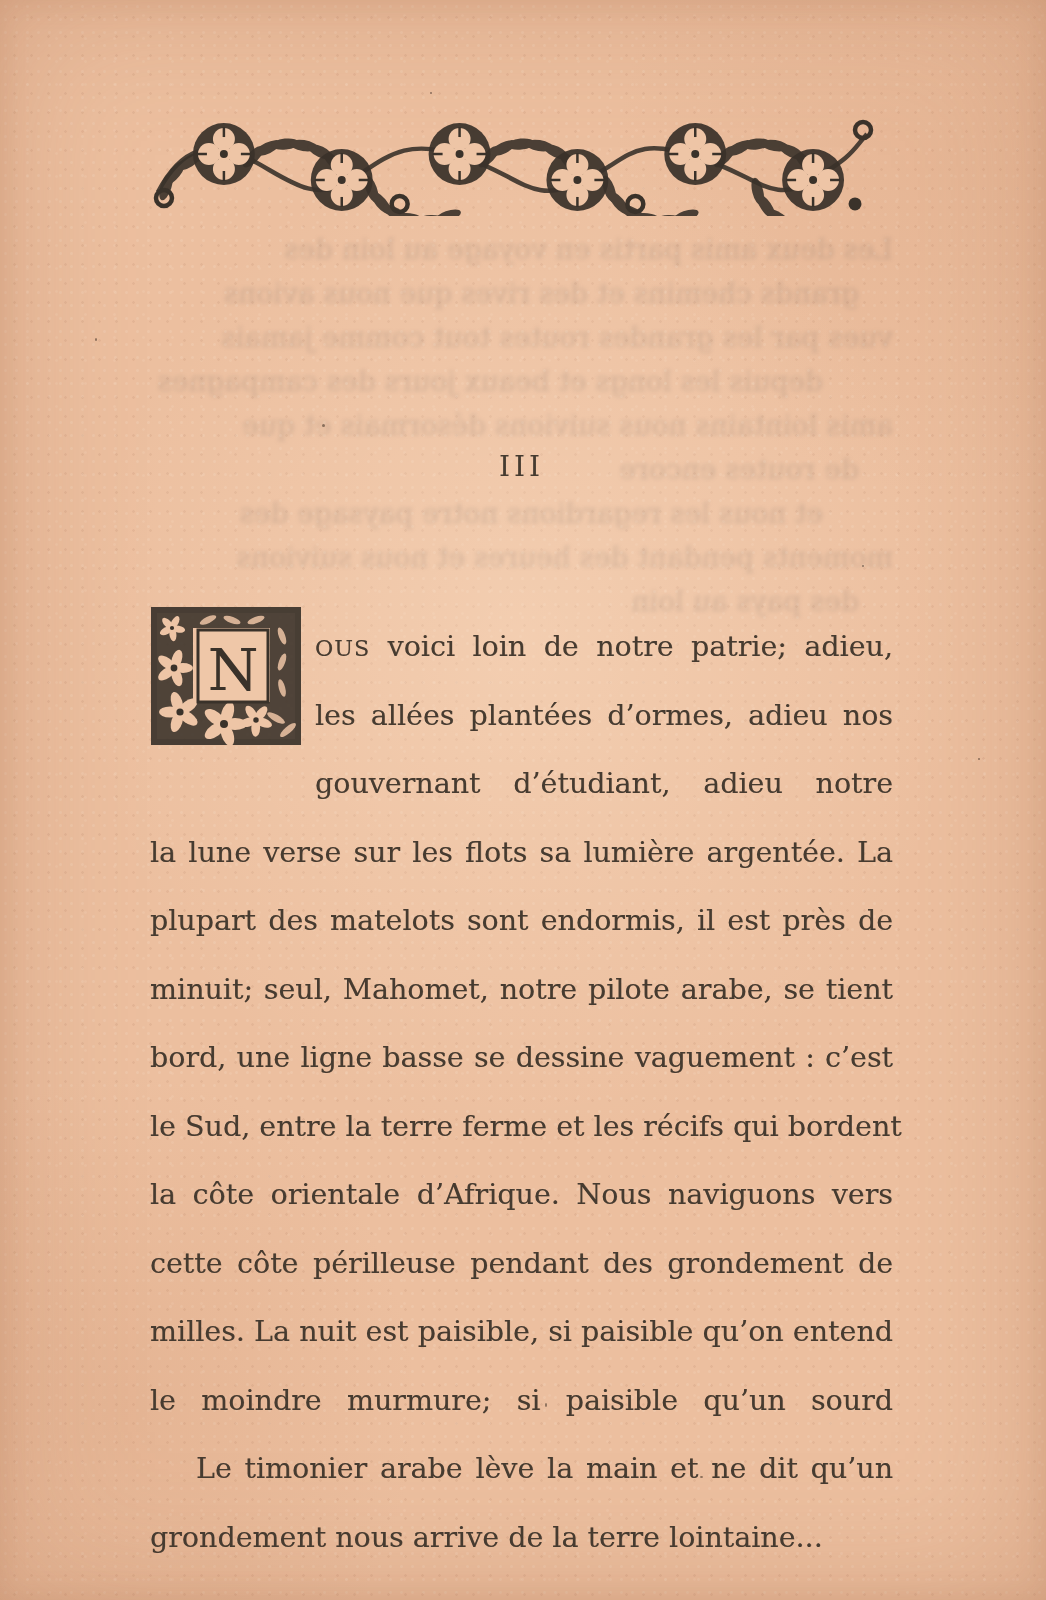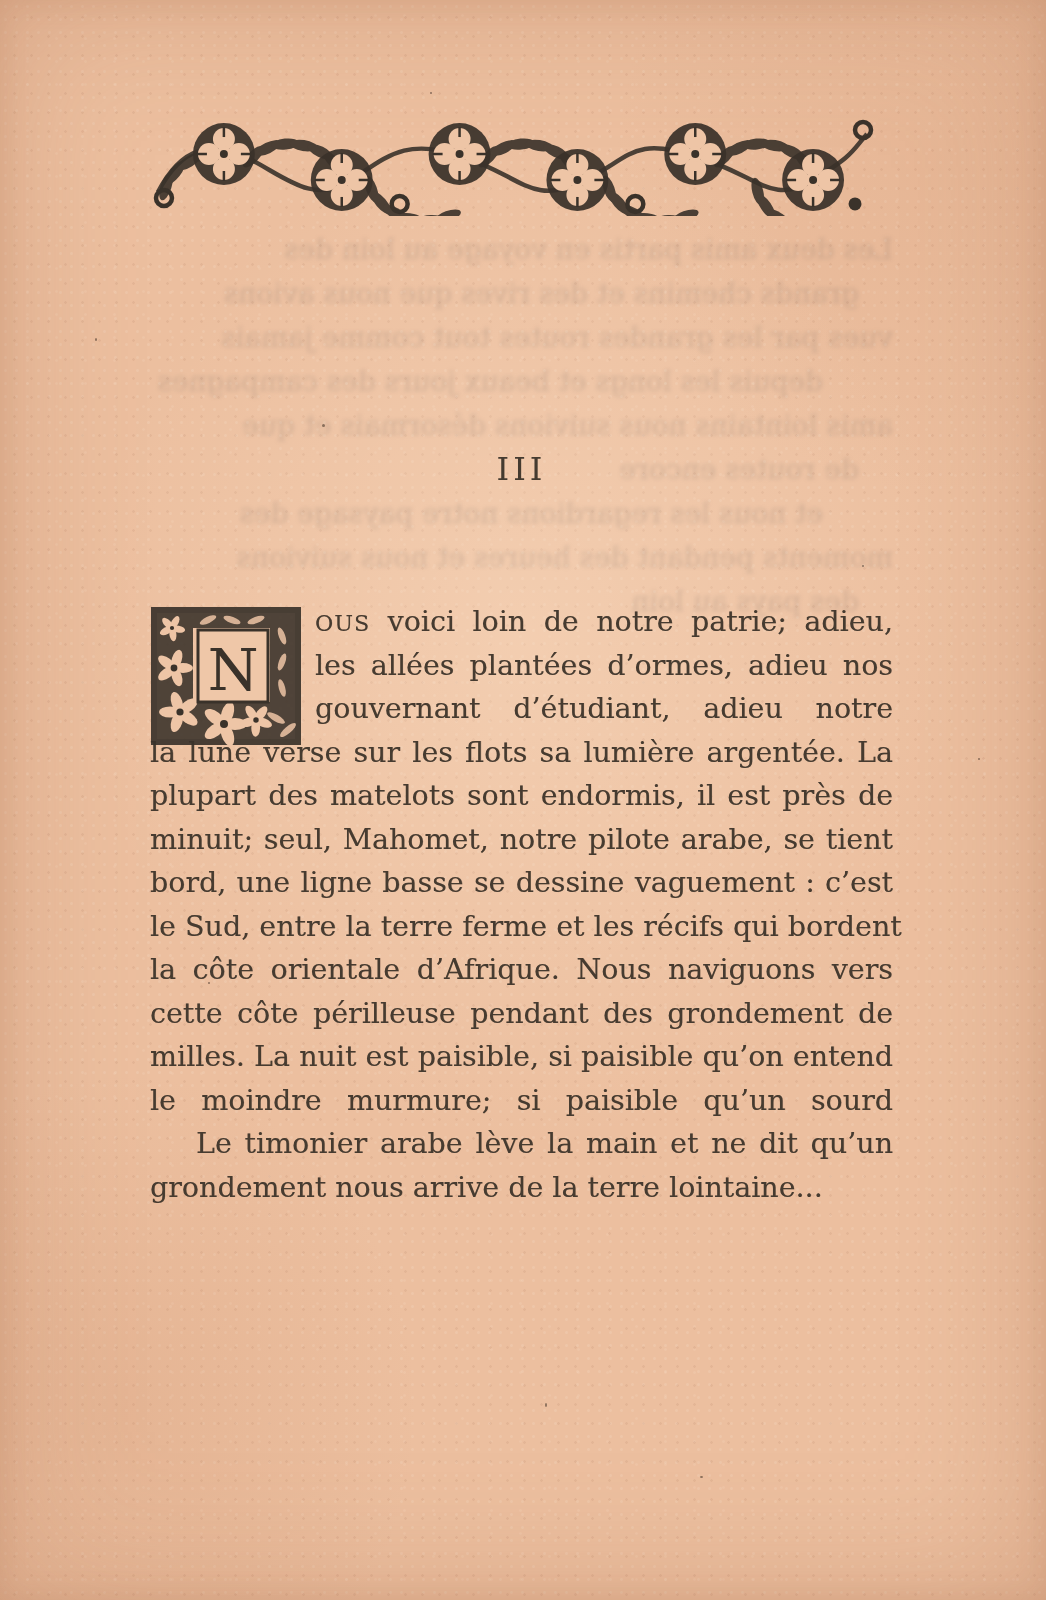--- a/index.html
+++ b/index.html
@@ -16,21 +16,21 @@
       radial-gradient(rgba(146,92,64,0.10) 1px, rgba(146,92,64,0) 1.5px),
       radial-gradient(rgba(255,240,225,0.10) 1.2px, rgba(255,240,225,0) 1.8px);
     background-size:100% 100%,100% 100%,100% 100%,11px 13px,17px 19px,29px 23px;
     background-position:0 0,0 0,0 0,0 0,6px 8px,13px 4px;
     box-shadow:inset 0 0 140px rgba(158,98,66,0.28), inset 0 0 30px rgba(158,98,66,0.18);
   }
 
   .ornament{position:absolute;left:152px;top:116px;width:722px;height:100px;}
   .chapter{
     position:absolute;left:150px;top:450px;width:743px;
-    text-align:center;font-size:32px;letter-spacing:4px;
+    text-align:center;font-size:28px;letter-spacing:4px;
     color:#453b30;font-weight:400;
   }
 
   .ghost{
     position:absolute;left:150px;top:228px;width:743px;
     transform:scaleX(-1);
     filter:blur(2px);
     color:rgba(105,95,88,0.20);
     font-size:28px;line-height:44px;
     pointer-events:none;
@@ -40,20 +40,21 @@
 
   .text-block{
     position:absolute;left:150px;top:600px;width:743px;
     color:#463b30;font-size:28.5px;
     text-shadow:0.3px 0.4px 0.6px rgba(62,50,40,0.38);
   }
   .line{
     height:43.5px;line-height:43.5px;
     text-align:justify;text-align-last:justify;
     white-space:nowrap;
+    margin-top:25px;
   }
   .line.wrap{margin-left:165px;}
   .line.noj{text-align-last:left;}
   .line.ind{padding-left:46px;}
   .sc{font-size:0.78em;letter-spacing:1px;}
   .it{font-style:italic;}
 
   .dropcap{position:absolute;left:0;top:6px;width:152px;height:140px;}
 
   .speck{position:absolute;border-radius:50%;background:rgba(58,45,35,0.55);}

